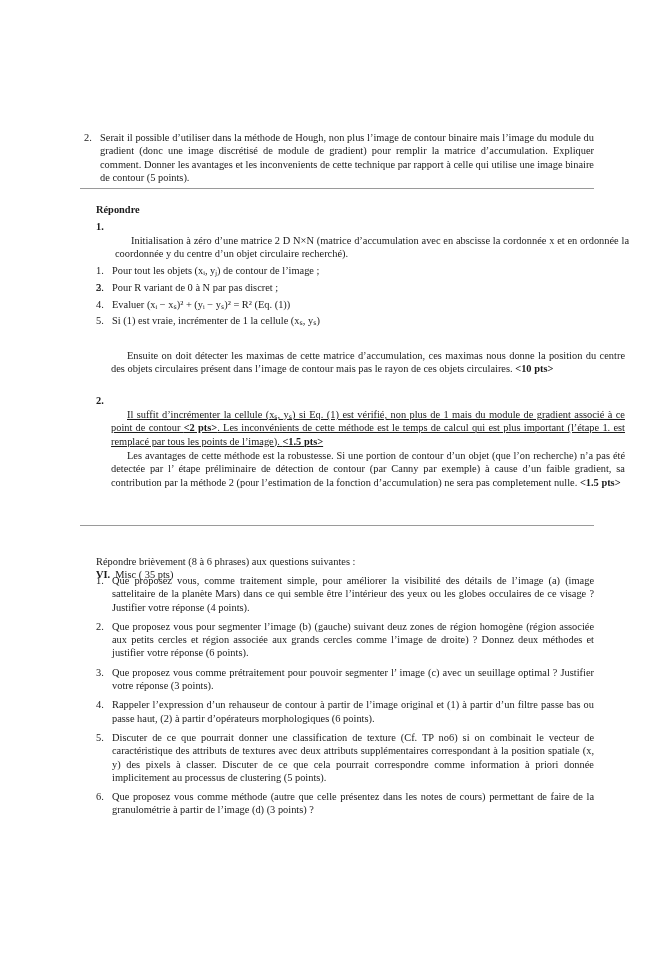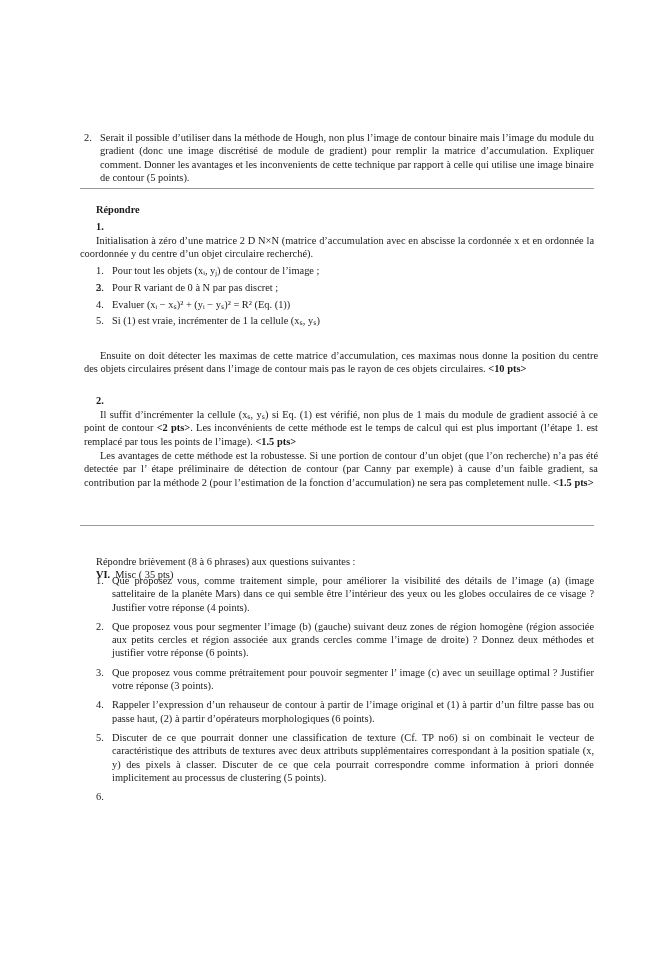--- a/index.html
+++ b/index.html
@@ -1,26 +1,26 @@
 <!DOCTYPE html>
 <html><head>
 <meta charset="utf-8">
 <style>
   html, body { margin: 0; padding: 0; background: #ffffff; }
   body { width: 660px; height: 963px; position: relative; overflow: hidden;
          font-family: "DejaVu Serif", "Liberation Serif", serif; color: #1a1a1a; }
   .page { position: absolute; left: 0; top: 0; width: 660px; height: 963px; }
-  .blk { position: absolute; left: 84px; width: 514px; font-size: 10.4px; line-height: 13.3px;
+  .blk { position: absolute; left: 76px; width: 514px; font-size: 10.4px; line-height: 13.3px;
          font-family: "Liberation Serif", serif; text-align: justify; }
   .enum { position: absolute; font-size: 10.4px; line-height: 13.3px; font-family: "Liberation Serif", serif; }
   .item { position: relative; padding-left: 20px; text-align: justify; }
   .item .num { position: absolute; left: 4px; top: 0; }
   .rule { position: absolute; left: 80px; width: 514px; height: 1px; background: #9a9a9a; }
   b { font-weight: bold; }
-  .ind { text-indent: 16px; }
+  .ind { text-indent: 16px; margin-left: 35px; }
 </style>
 </head>
 <body>
 
 <div class="page">
 
   <div class="enum" style="left:80px; top:131px; width:514px;">
     <div class="item">
       <span class="num">2.</span>
       <span>Serait il possible d’utiliser dans la méthode de Hough, non plus l’image de contour binaire mais l’image du module du gradient (donc une image discrétisé de module de gradient) pour remplir la matrice d’accumulation. Expliquer comment. Donner les avantages et les inconvenients de cette technique par rapport à celle qui utilise une image binaire de contour (5 points).</span>
@@ -60,21 +60,21 @@
   </div>
 
   <div class="blk ind" style="top:349px;">
     <span>Ensuite on doit détecter les maximas de cette matrice d’accumulation, ces maximas nous donne la position du centre des objets circulaires présent dans l’image de contour mais pas le rayon de ces objets circulaires.</span>
     <b>&lt;10 pts&gt;</b>
   </div>
 
   <div class="blk" style="top:394px; left:96px; width:498px;">
     <b>2.</b>
   </div>
-  <div class="blk ind" style="top:408px;">
+  <div class="blk ind" style="top:408px;text-decoration:underline;">
     <span>Il suffit d’incrémenter la cellule (xₛ, yₛ) si Eq. (1) est vérifié, non plus de 1 mais du module de gradient associé à ce point de contour </span><b>&lt;2 pts&gt;</b><span>. Les inconvénients de cette méthode est le temps de calcul qui est plus important (l’étape 1. est remplacé par tous les points de l’image). </span><b>&lt;1.5 pts&gt;</b>
   </div>
   <div class="blk ind" style="top:449px;">
     <span>Les avantages de cette méthode est la robustesse. Si une portion de contour d’un objet (que l’on recherche) n’a pas été detectée par l’ étape préliminaire de détection de contour (par Canny par exemple) à cause d’un faible gradient, sa contribution par la méthode 2 (pour l’estimation de la fonction d’accumulation) ne sera pas completement nulle. </span><b>&lt;1.5 pts&gt;</b>
   </div>
 
   <div class="rule" style="top:525px;"></div>
 
   <div class="blk" style="top:568px; left:96px; width:498px;">
     <b>VI.</b>&nbsp;
@@ -98,16 +98,17 @@
     <div class="item" style="margin-bottom:6px;">
       <span class="num">4.</span>
       <span>Rappeler l’expression d’un rehauseur de contour à partir de l’image original et (1) à partir d’un filtre passe bas ou passe haut, (2) à partir d’opérateurs morphologiques (6 points).</span>
     </div>
     <div class="item" style="margin-bottom:6px;">
       <span class="num">5.</span>
       <span>Discuter de ce que pourrait donner une classification de texture (Cf. TP no6) si on combinait le vecteur de caractéristique des attributs de textures avec deux attributs supplémentaires correspondant à la position spatiale (x, y) des pixels à classer. Discuter de ce que cela pourrait correspondre comme information à priori donnée implicitement au processus de clustering (5 points).</span>
     </div>
     <div class="item">
       <span class="num">6.</span>
+      <span>Que proposez vous comme méthode (autre que celle présentez dans les notes de cours) permettant de faire de la granulométrie à partir de l’image (d) (3 points) ?</span>
     </div>
   </div>
 
 </div>
 
 </body></html>

